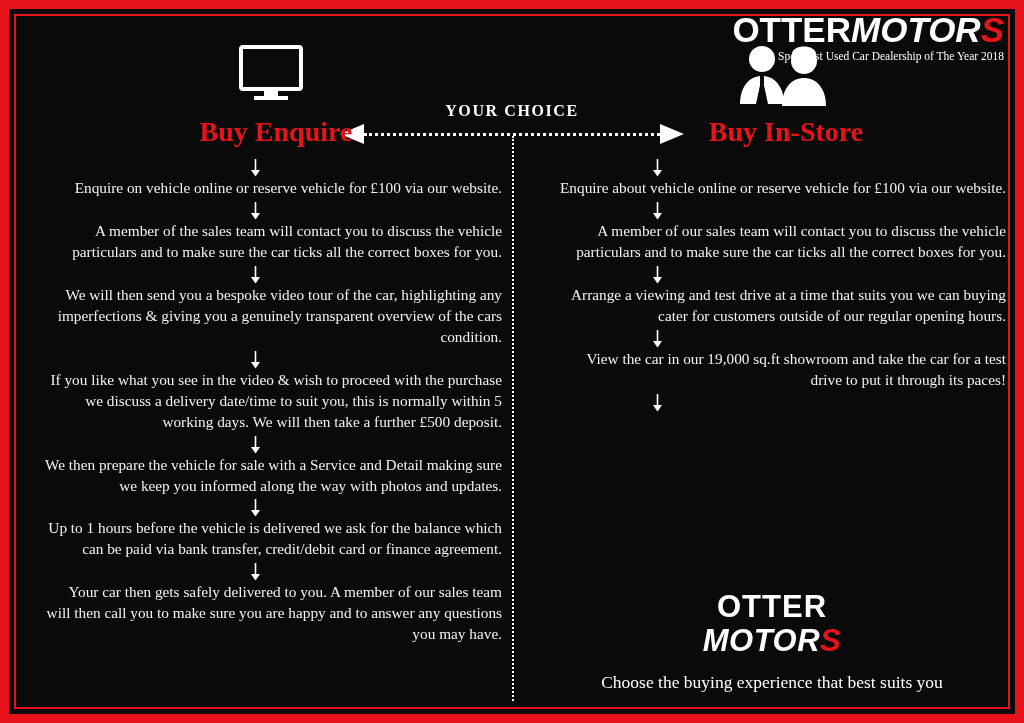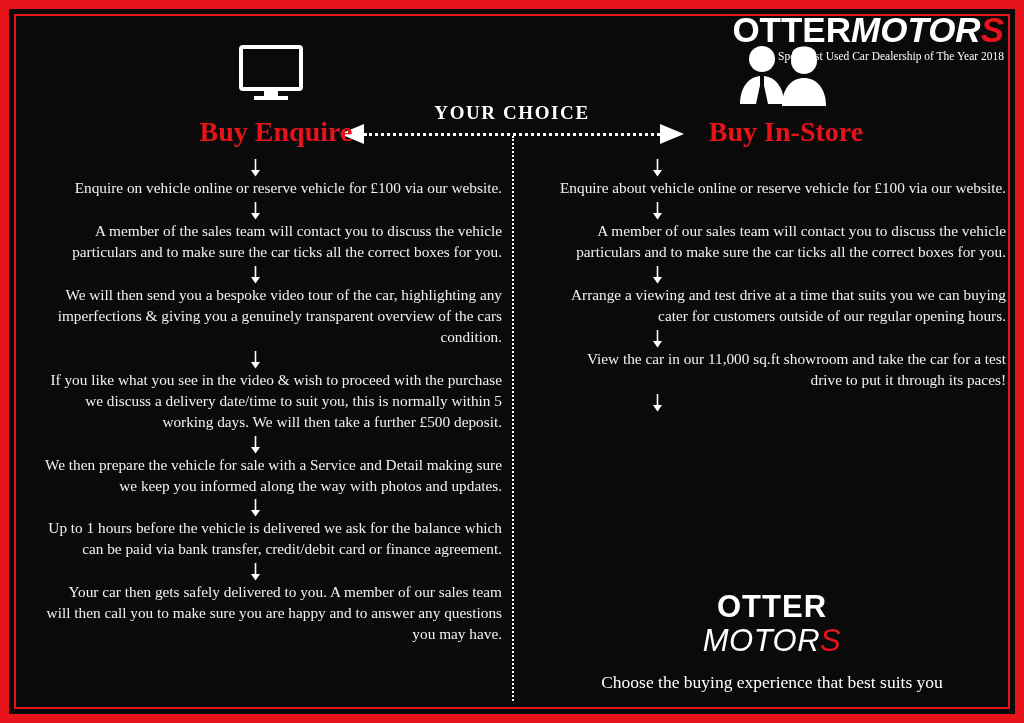--- a/index.html
+++ b/index.html
@@ -85,21 +85,21 @@
 
   
   .choice-label {
     position: absolute;
     left: 0;
     top: 86px;
     width: 992px;
     text-align: center;
     font-family: "Liberation Serif", serif;
     font-weight: bold;
-    font-size: 19px;
+    font-size: 16px;
     letter-spacing: 1.6px;
     color: #ffffff;
   }
   .arrow-row {
     position: absolute;
     left: 322px;
     top: 108px;
     width: 348px;
     height: 20px;
   }
@@ -190,21 +190,21 @@
   .brand-bottom .b1 {
     font-family: "Liberation Sans", sans-serif;
     font-weight: bold;
     font-size: 31px;
     letter-spacing: 1px;
     color: #ffffff;
     line-height: 1.1;
   }
   .brand-bottom .b2 {
     font-family: "Liberation Sans", sans-serif;
-    font-weight: normal;
+    font-weight: bold;
     font-style: italic;
     font-size: 31px;
     letter-spacing: 0.5px;
     color: #ffffff;
     line-height: 1.1;
   }
   .brand-bottom .b2 .red-s { color: #e8131a; }
   .brand-bottom .closing {
     margin-top: 14px;
     font-family: "Liberation Serif", serif;
@@ -334,21 +334,21 @@
             <path d="M1 11 L5.5 17.5 L10 11 Z" fill="#fff"></path>
           </svg>
       </div>
       <div class="step right-step">Arrange a viewing and test drive at a time that suits you we can buying cater for customers outside of our regular opening hours.</div>
       <div class="down-arrow">
         <svg width="11" height="18" viewBox="0 0 11 18">
             <path d="M5.5 0 L5.5 12" stroke="#fff" stroke-width="1.6"></path>
             <path d="M1 11 L5.5 17.5 L10 11 Z" fill="#fff"></path>
           </svg>
       </div>
-      <div class="step right-step">View the car in our 11,000 sq.ft showroom and take the car for a test drive to put it through its paces!</div>
+      <div class="step right-step">View the car in our 19,000 sq.ft showroom and take the car for a test drive to put it through its paces!</div>
       <div class="down-arrow">
         <svg width="11" height="18" viewBox="0 0 11 18">
             <path d="M5.5 0 L5.5 12" stroke="#fff" stroke-width="1.6"></path>
             <path d="M1 11 L5.5 17.5 L10 11 Z" fill="#fff"></path>
           </svg>
       </div>
     </div>
 
     <div class="brand-bottom">
       <div class="b1">OTTER</div>

